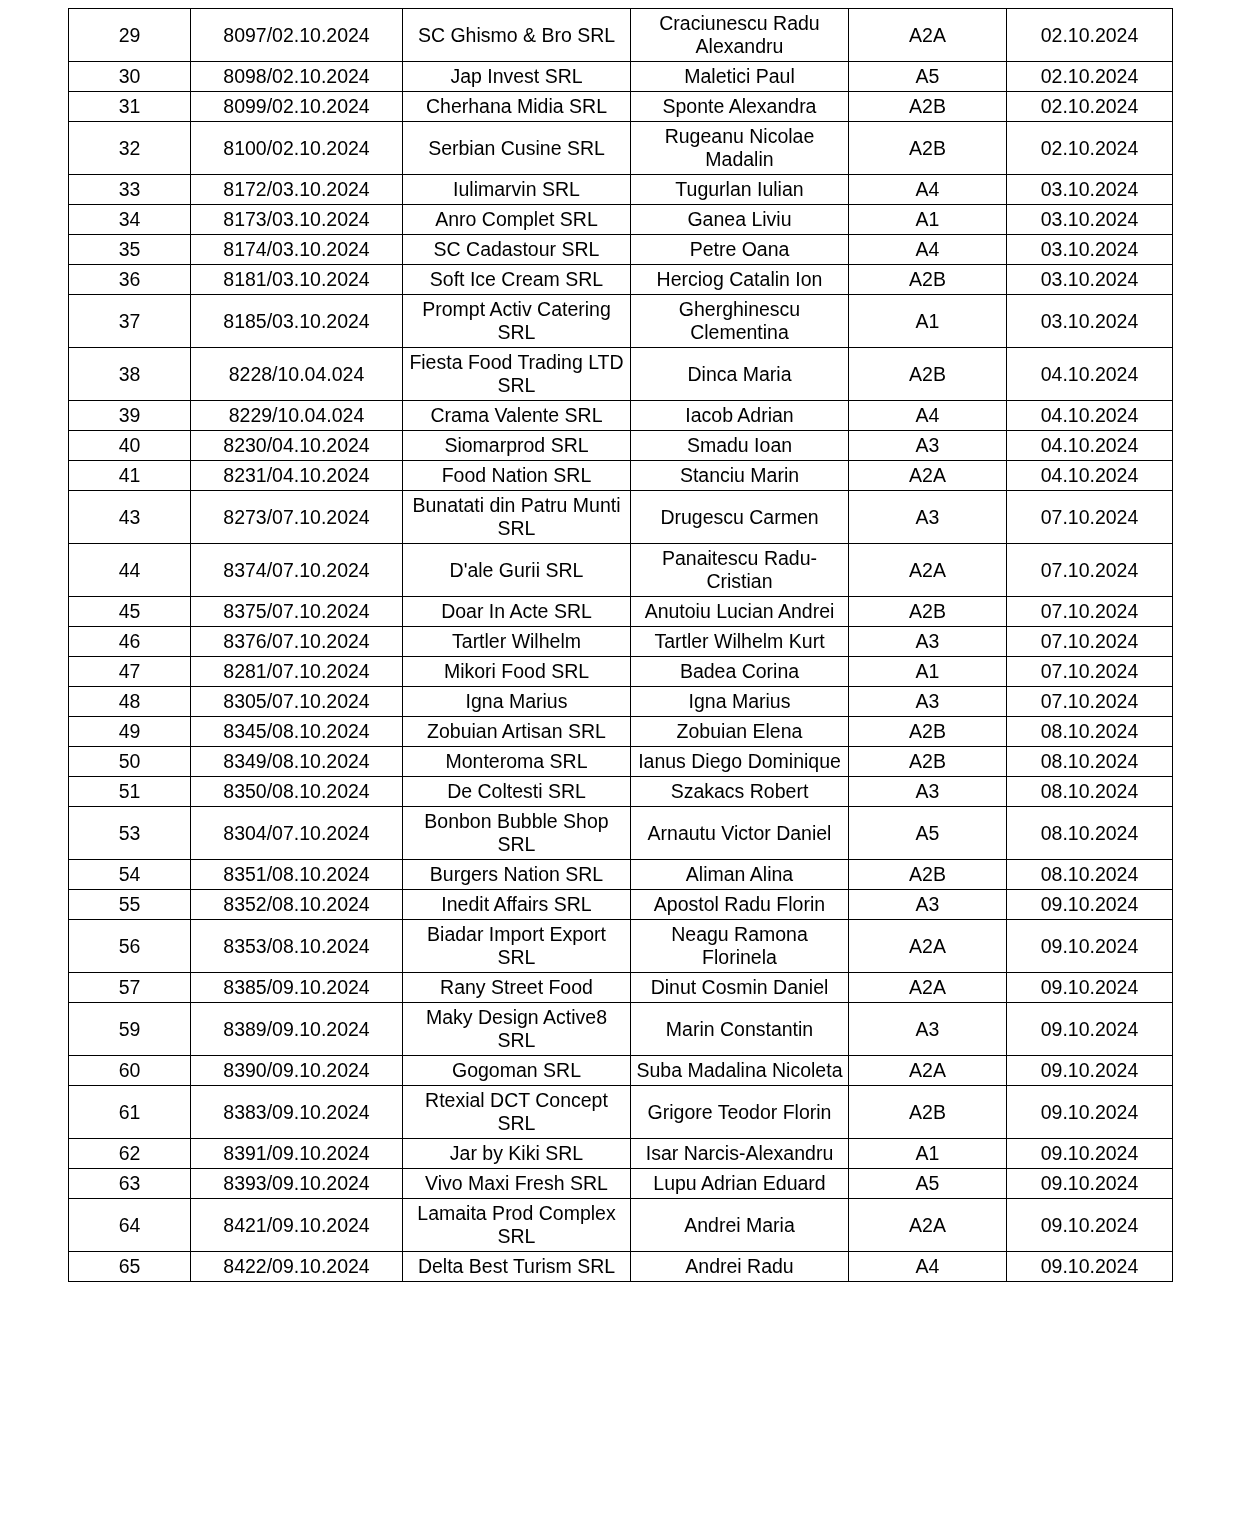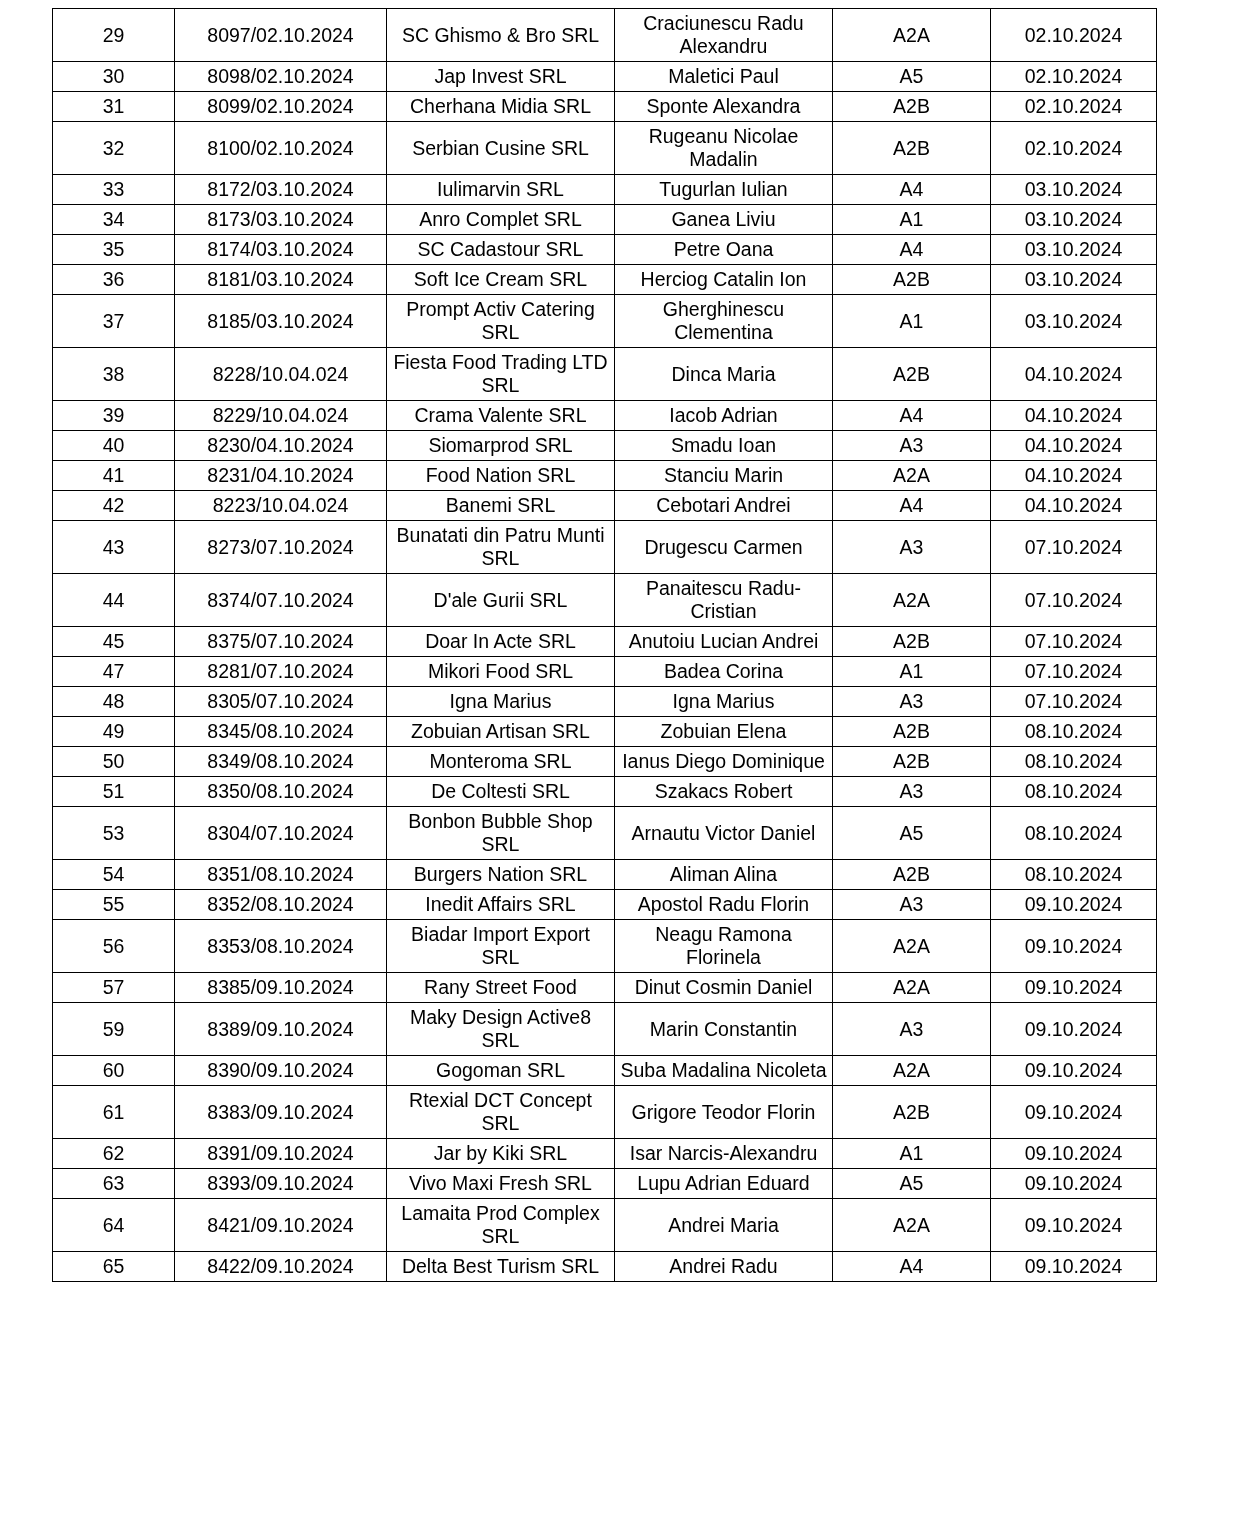--- a/index.html
+++ b/index.html
@@ -11,21 +11,21 @@
     width: 1240px;
     height: 1528px;
     font-family: "Liberation Sans", sans-serif;
     color: #000000;
   }
   .page {
     position: relative;
     width: 1168px;
     height: 1528px;
     box-sizing: border-box;
-    padding: 8px 68px 0 52px;
+    padding: 8px 68px 0 68px;
   }
   table.reg-table {
     border-collapse: collapse;
     width: 1104px;
     table-layout: fixed;
   }
   table.reg-table td {
     border: 1.5px solid #000000;
     text-align: center;
     vertical-align: middle;
@@ -153,28 +153,20 @@
         </tr>
         <tr>
           <td>41</td>
           <td>8231/04.10.2024</td>
           <td>Food Nation SRL</td>
           <td>Stanciu Marin</td>
           <td>A2A</td>
           <td>04.10.2024</td>
         </tr>
         <tr>
-          <td>42</td>
-          <td>8223/10.04.024</td>
-          <td>Banemi SRL</td>
-          <td>Cebotari Andrei</td>
-          <td>A4</td>
-          <td>04.10.2024</td>
-        </tr>
-        <tr>
           <td>43</td>
           <td>8273/07.10.2024</td>
           <td>Bunatati din Patru Munti SRL</td>
           <td>Drugescu Carmen</td>
           <td>A3</td>
           <td>07.10.2024</td>
         </tr>
         <tr>
           <td>44</td>
           <td>8374/07.10.2024</td>
@@ -182,20 +174,28 @@
           <td>Panaitescu Radu-Cristian</td>
           <td>A2A</td>
           <td>07.10.2024</td>
         </tr>
         <tr>
           <td>45</td>
           <td>8375/07.10.2024</td>
           <td>Doar In Acte SRL</td>
           <td>Anutoiu Lucian Andrei</td>
           <td>A2B</td>
+          <td>07.10.2024</td>
+        </tr>
+        <tr>
+          <td>46</td>
+          <td>8376/07.10.2024</td>
+          <td>Tartler Wilhelm</td>
+          <td>Tartler Wilhelm Kurt</td>
+          <td>A3</td>
           <td>07.10.2024</td>
         </tr>
         <tr>
           <td>47</td>
           <td>8281/07.10.2024</td>
           <td>Mikori Food SRL</td>
           <td>Badea Corina</td>
           <td>A1</td>
           <td>07.10.2024</td>
         </tr>

